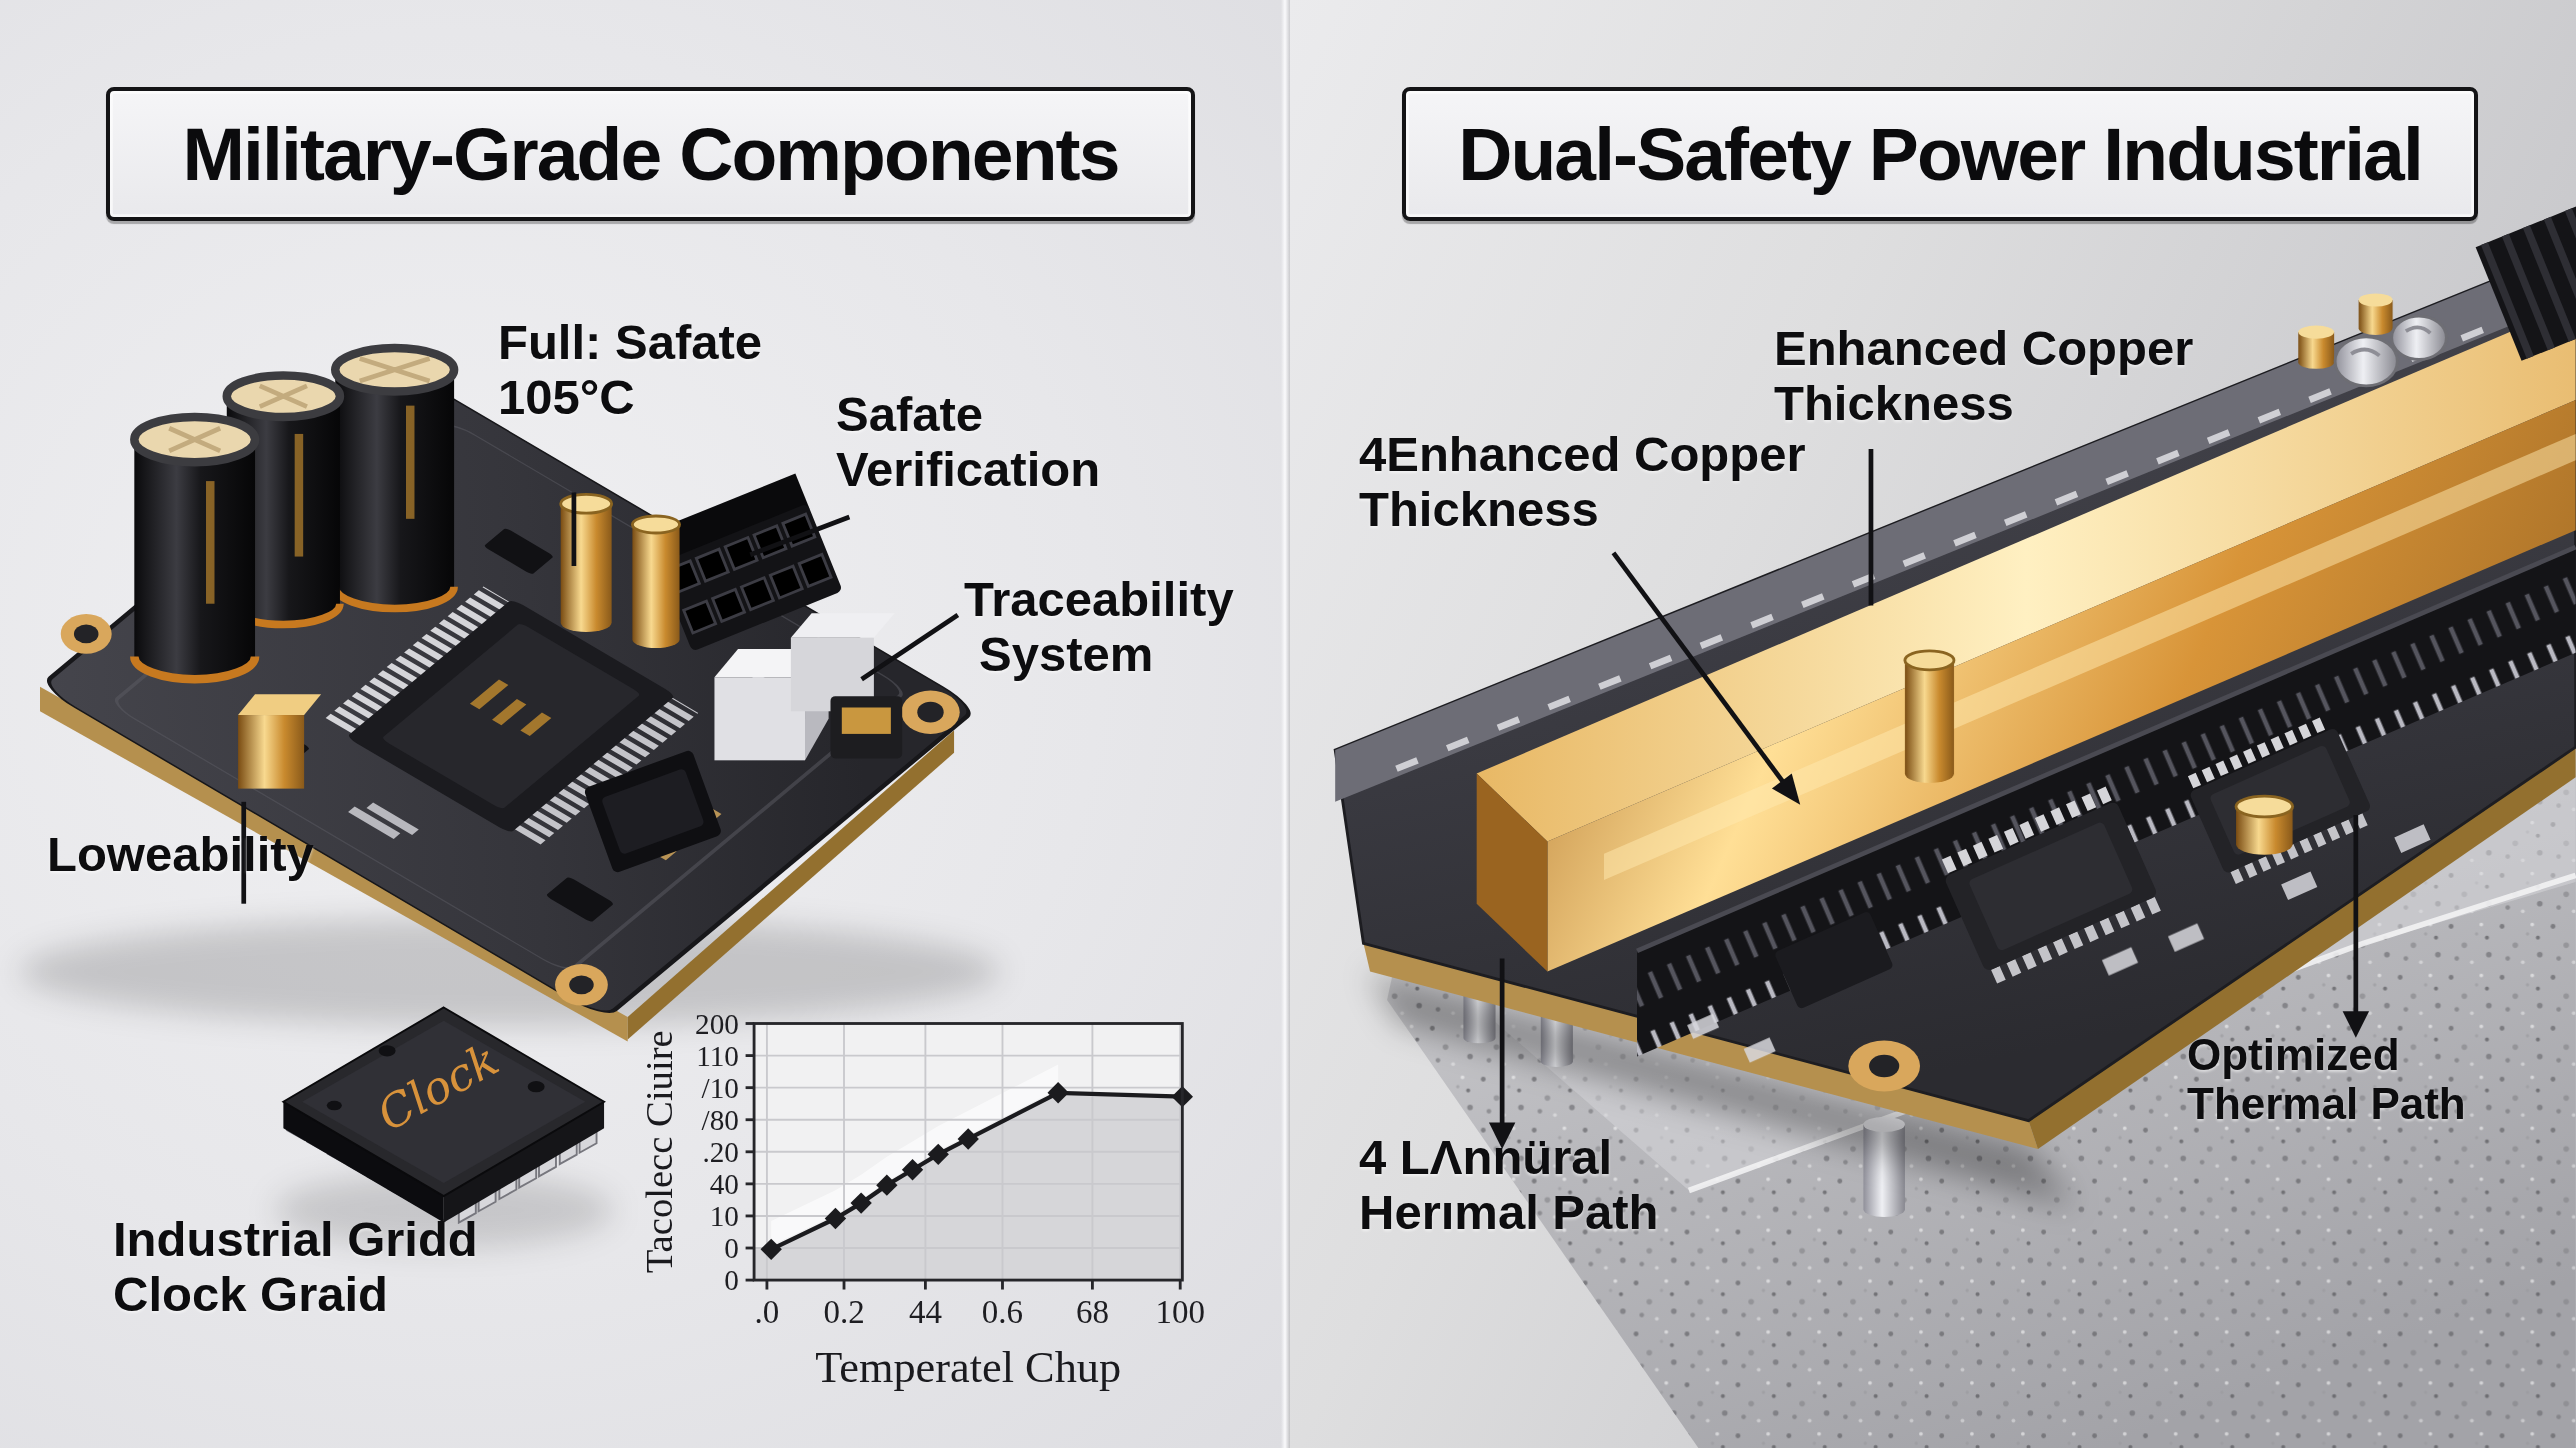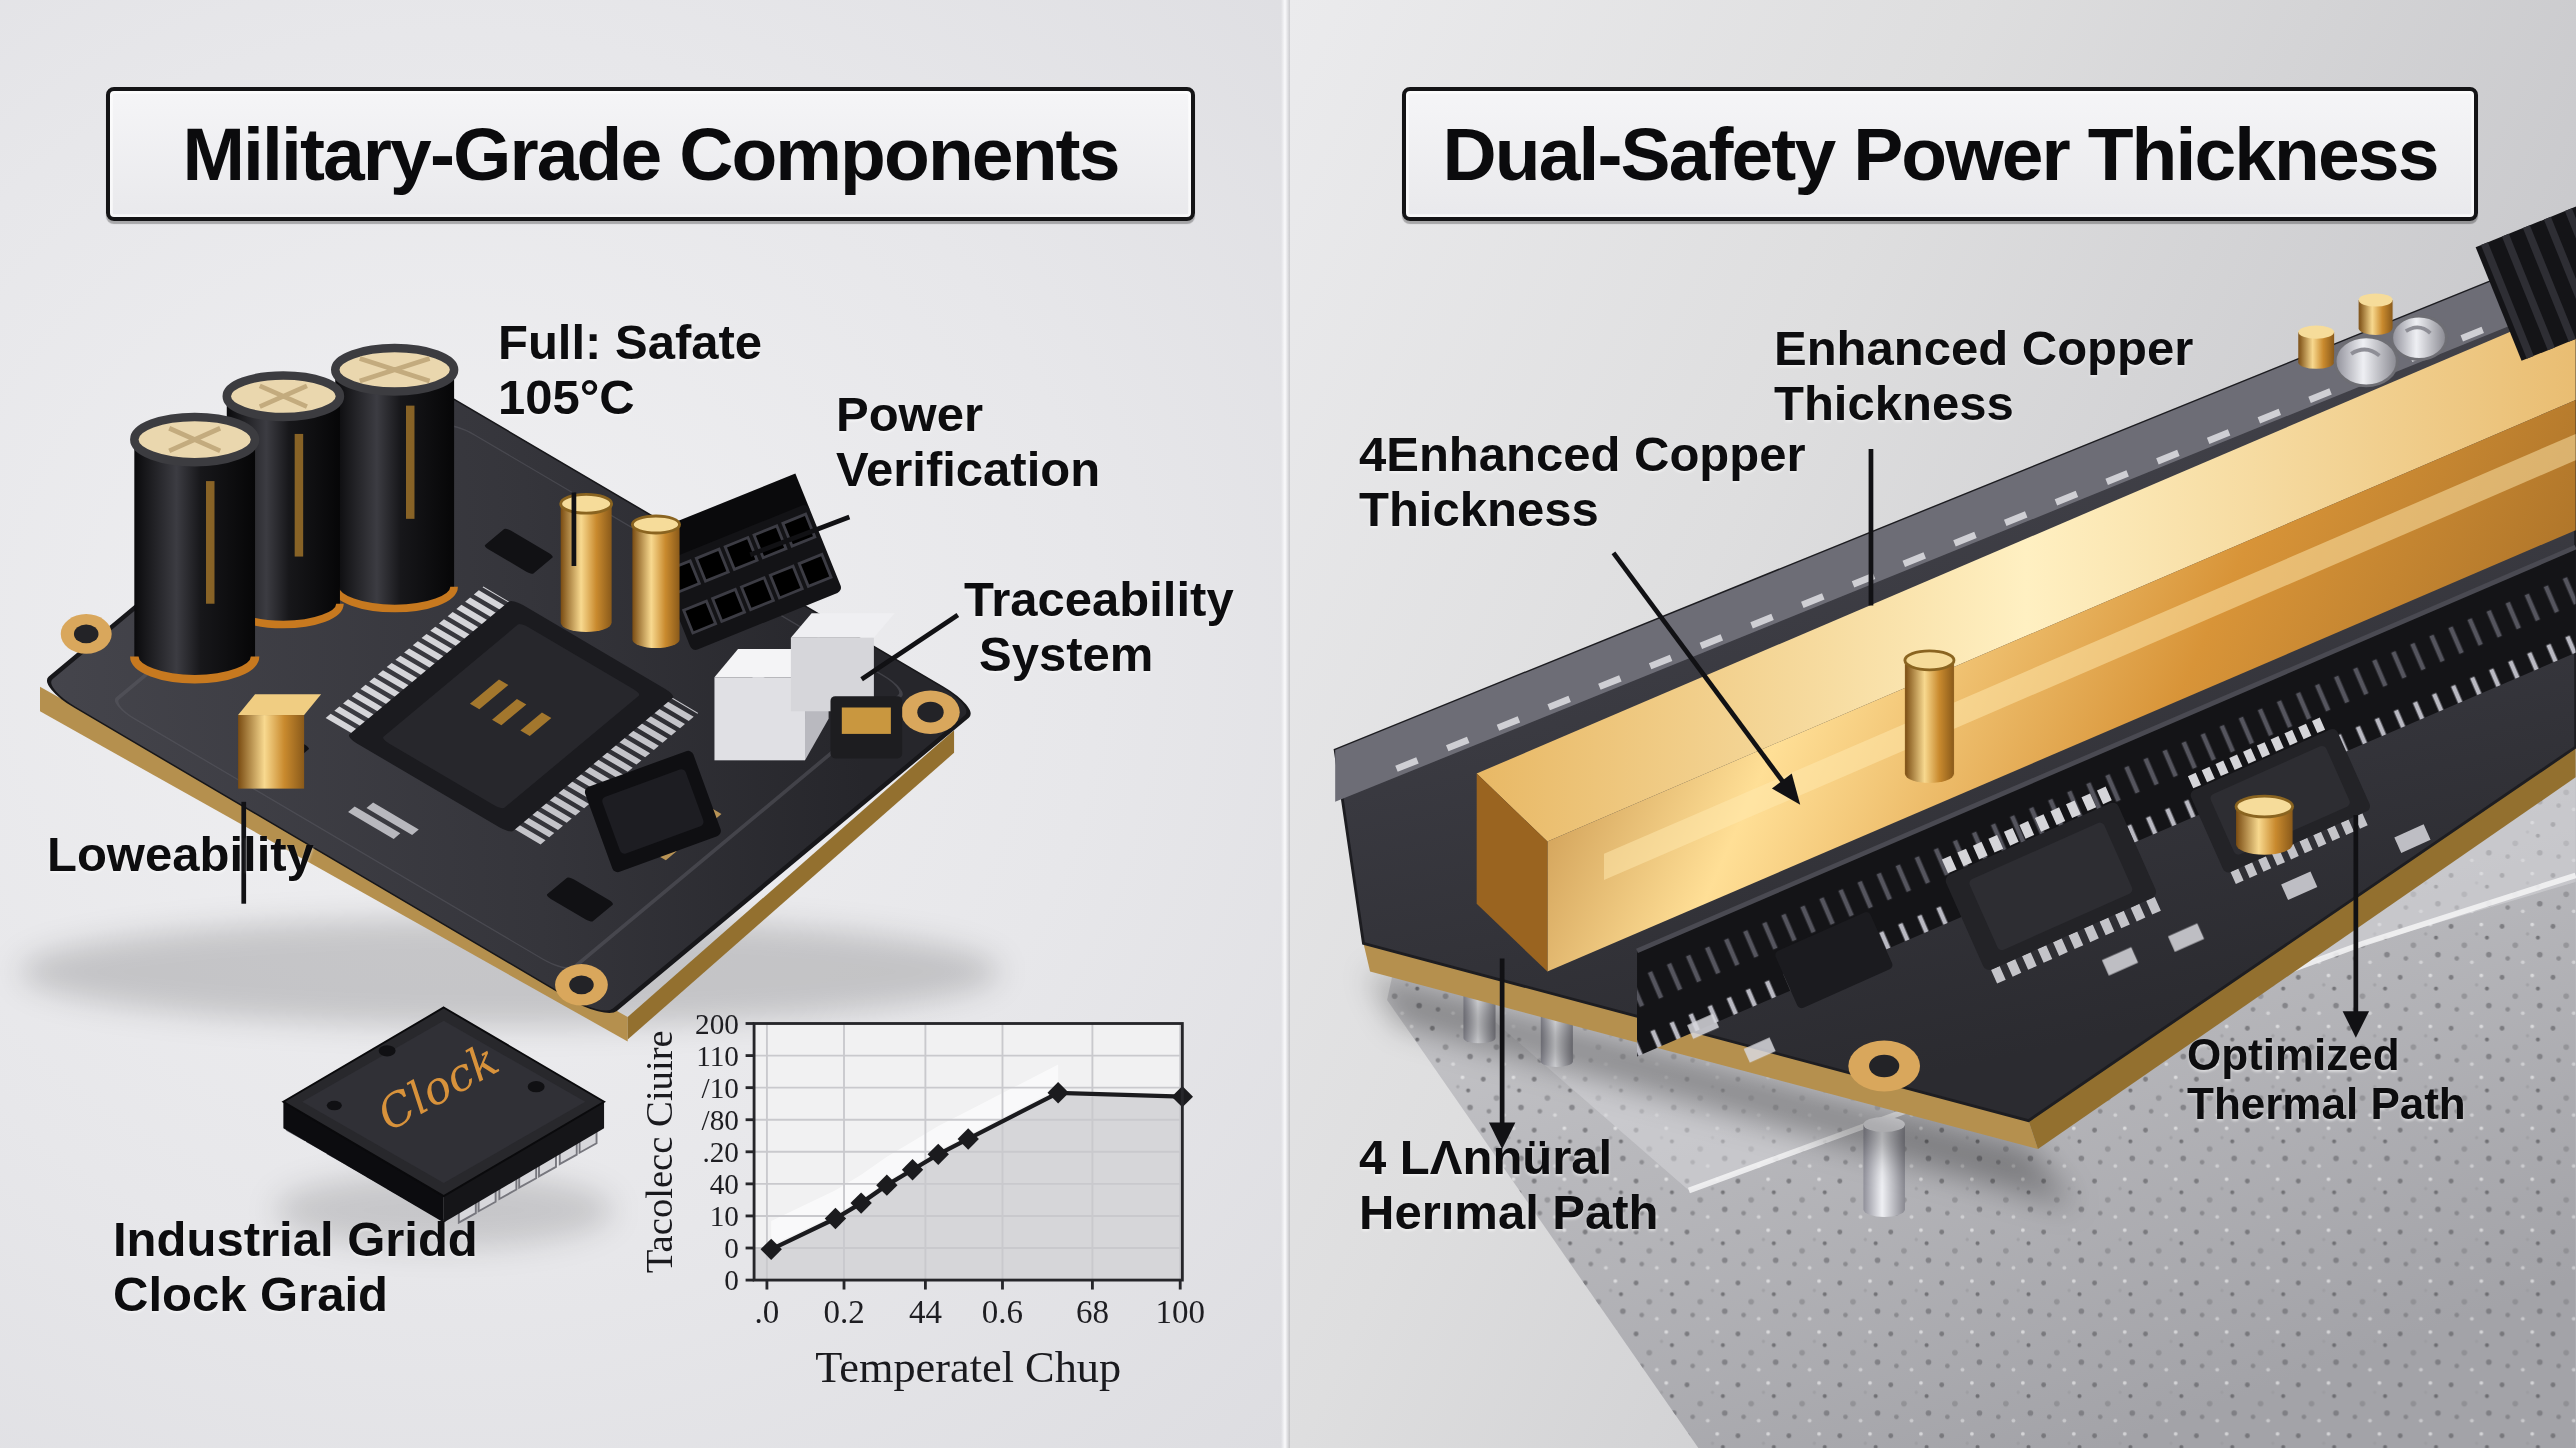--- a/index.html
+++ b/index.html
@@ -406,29 +406,29 @@
       <polygon points="1908,853 1899,820 1878,836"></polygon>
       <polygon points="1592,1218 1578,1190 1606,1190"></polygon>
       <polygon points="2497,1100 2483,1072 2511,1072"></polygon>
     </g>
   </svg>
 
   <div class="titlebox" style="left:106px;top:87px;width:1081px;">
     <span>Military-Grade Components</span>
   </div>
   <div class="titlebox" style="left:1402px;top:87px;width:1068px;">
-    <span>Dual-Safety Power Thickness</span>
+    <span>Dual-Safety Power Industrial</span>
   </div>
 
   <div class="ann" style="left:498px;top:315px;">
     <span>Full: Safate</span>
     <span>105°C</span>
   </div>
   <div class="ann" style="left:836px;top:387px;">
-    <span>Power</span>
+    <span>Safate</span>
     <span>Verification</span>
   </div>
   <div class="ann" style="left:964px;top:572px;">
     <span>Traceability</span>
     <span style="padding-left:15px;">System</span>
   </div>
   <div class="ann center" style="left:47px;top:827px;width:321px;">
     <span>Loweability</span>
   </div>
   <div class="ann center" style="left:113px;top:1212px;width:434px;">

